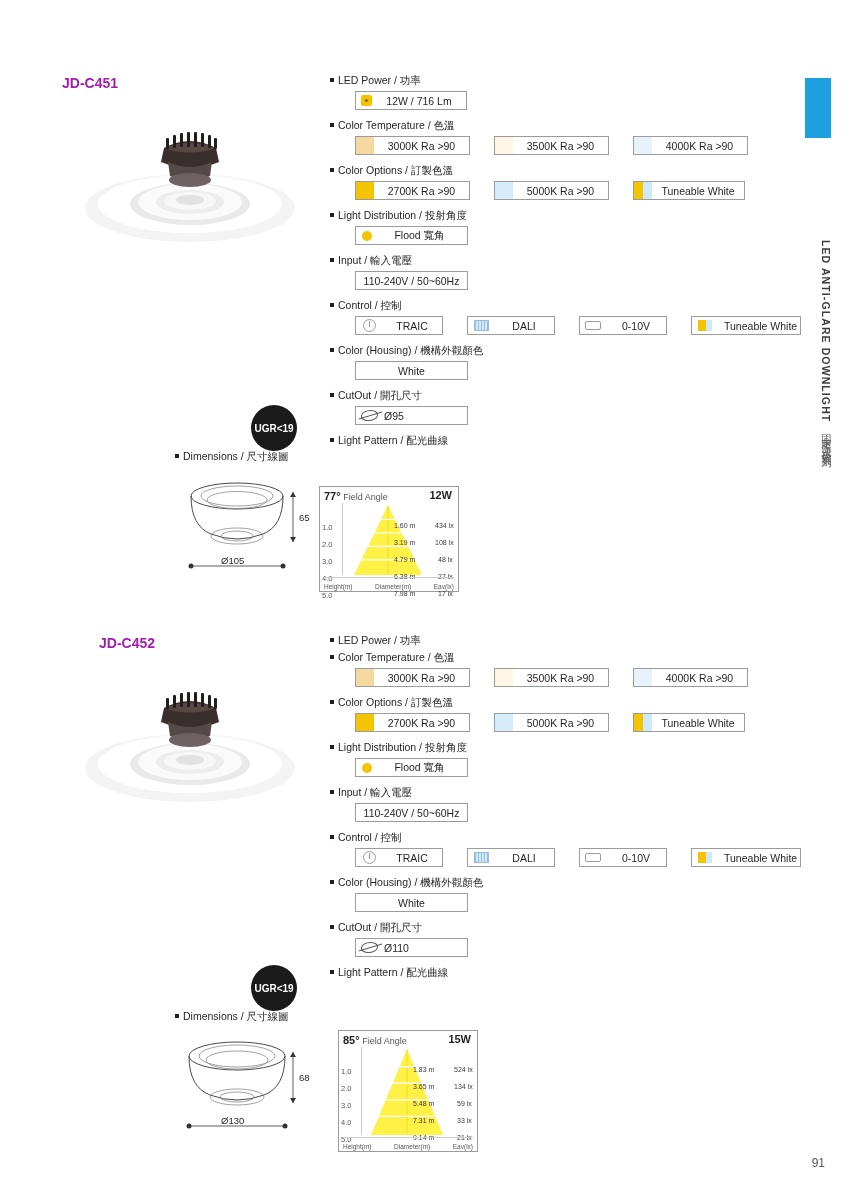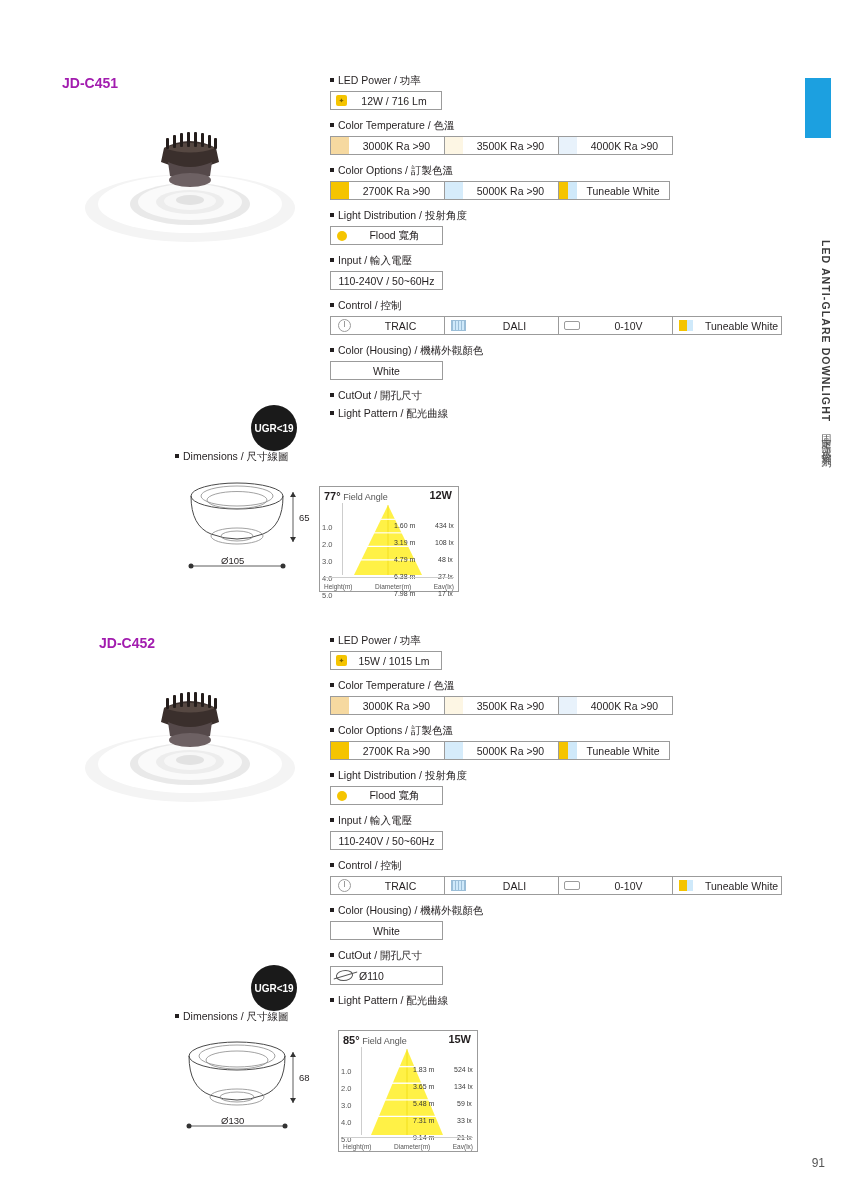--- a/index.html
+++ b/index.html
@@ -51,20 +51,21 @@
   }
   .row { display: flex; align-items: stretch; margin-bottom: 9px; }
   .cell {
     border: 1px solid #9b9b9b;
     background: #fff;
     height: 19px;
     display: flex; align-items: center;
     font-size: 10.5px;
     position: relative;
     margin-right: -1px;
+    margin-left: 25px;
   }
   .cell .lbl { flex: 1; text-align: center; padding: 0 6px; white-space: nowrap; }
   .swatch { width: 18px; height: 100%; flex: 0 0 18px; }
   .sw-3000 { background: #f6d9a0; }
   .sw-3500 { background: #fdf6e4; }
   .sw-4000 { background: #e8f2fb; }
   .sw-2700 { background: #f5c400; }
   .sw-5000 { background: #d6ecfb; }
   .sw-tw { background: linear-gradient(to right,#f5c400 0 50%, #cfe9fa 50% 100%); }
   .dot-flood {
@@ -312,20 +313,28 @@
       </div>
 
       <div class="spec-head"><span class="bullet"></span><span>Color (Housing) / 機構外觀顏色</span></div>
       <div class="row">
         <div class="cell" style="width:113px">
           <span class="lbl">White</span>
         </div>
       </div>
 
       <div class="spec-head"><span class="bullet"></span><span>CutOut / 開孔尺寸</span></div>
+      <div class="row">
+        <div class="cell" style="width:113px">
+          <span class="icon-box">
+              <span class="ic-cut"></span>
+            </span>
+          <span class="lbl" style="text-align:left;padding-left:2px">Ø95</span>
+        </div>
+      </div>
 
       <div class="spec-head" style="margin-top:4px"><span class="bullet"></span><span>Light Pattern / 配光曲線</span></div>
     </div>
 
     <div class="chart" style="left:319px; top:470px; width:140px; height:106px;margin-top:16px;">
       <div class="fa">
         <b>77°</b> <span>Field Angle</span>
       </div>
       <div class="wat">12W</div>
       <div class="axis-v"></div>
@@ -415,26 +424,20 @@
         <circle cx="14" cy="96" r="2.5" fill="#333"></circle>
         <circle cx="110" cy="96" r="2.5" fill="#333"></circle>
       </svg>
       <div class="dim-h" style="left:124px; top:62px;">68</div>
       <div class="dim-w" style="left:46px; top:105px;">Ø130</div>
     </div>
 
     <div class="spec" style="left:330px; top:74px; width:470px;">
 
       <div class="spec-head"><span class="bullet"></span><span>LED Power / 功率</span></div>
-      <div class="row">
-        <div class="cell" style="width:112px">
-          <span class="dot-led">✦</span>
-          <span class="lbl">15W / 1015 Lm</span>
-        </div>
-      </div>
 
       <div class="spec-head"><span class="bullet"></span><span>Color Temperature / 色溫</span></div>
       <div class="row">
         <div class="cell" style="width:115px">
           <span class="swatch sw-3000"></span>
           <span class="lbl">3000K Ra &gt;90</span>
         </div>
         <div class="cell" style="width:115px">
           <span class="swatch sw-3500"></span>
           <span class="lbl">3500K Ra &gt;90</span>

